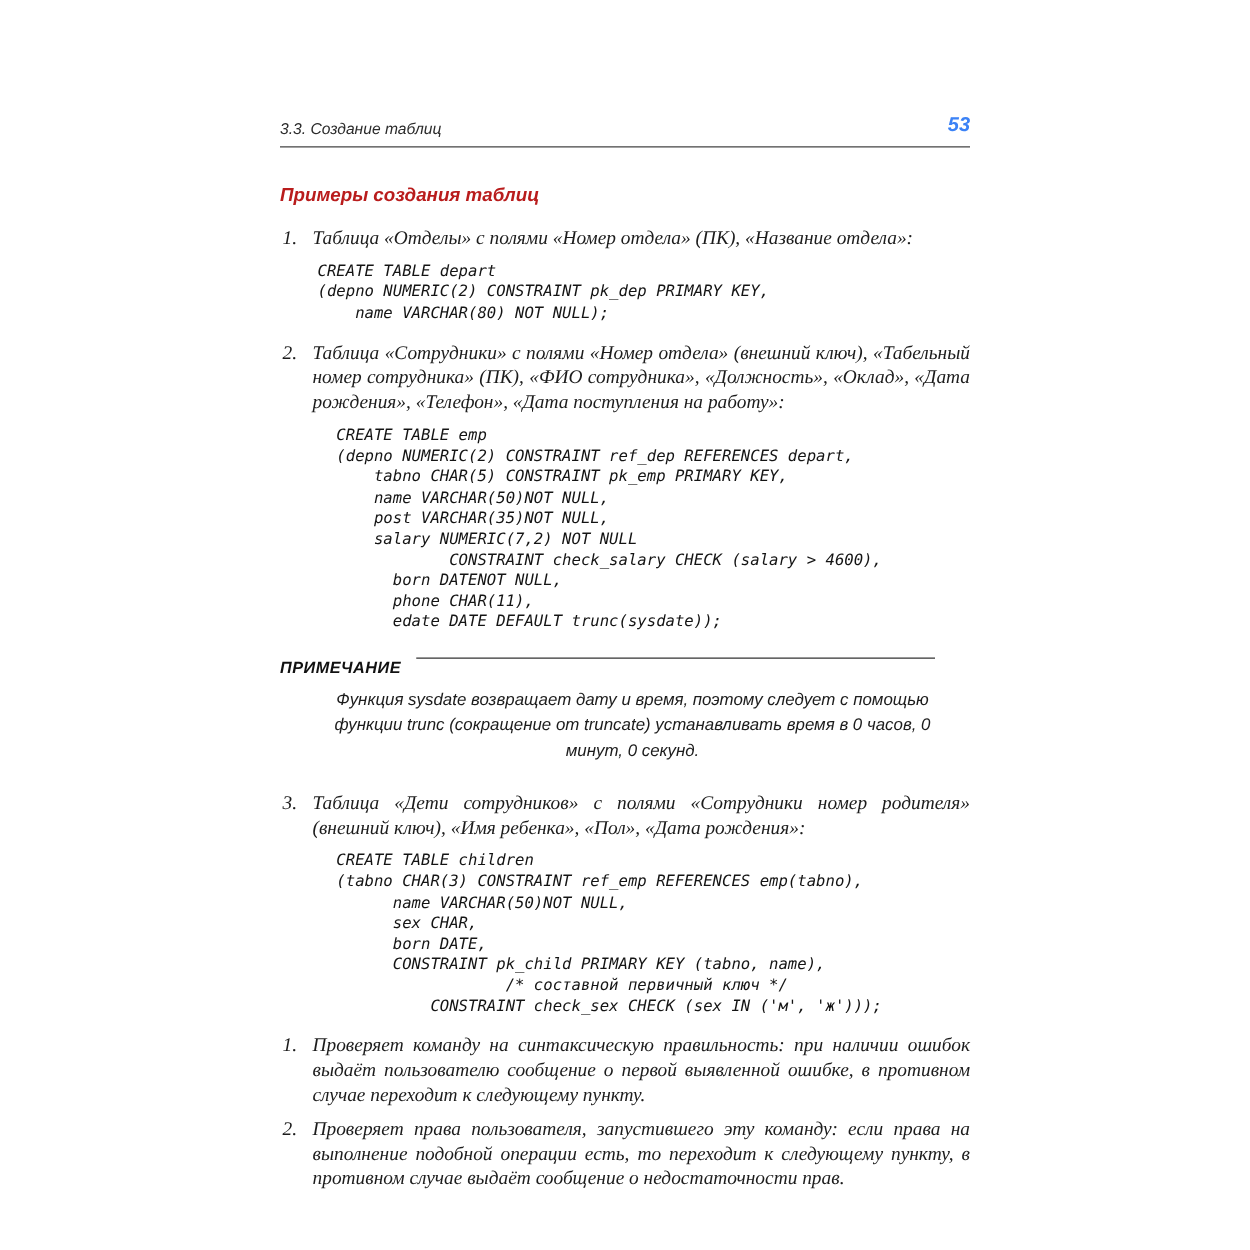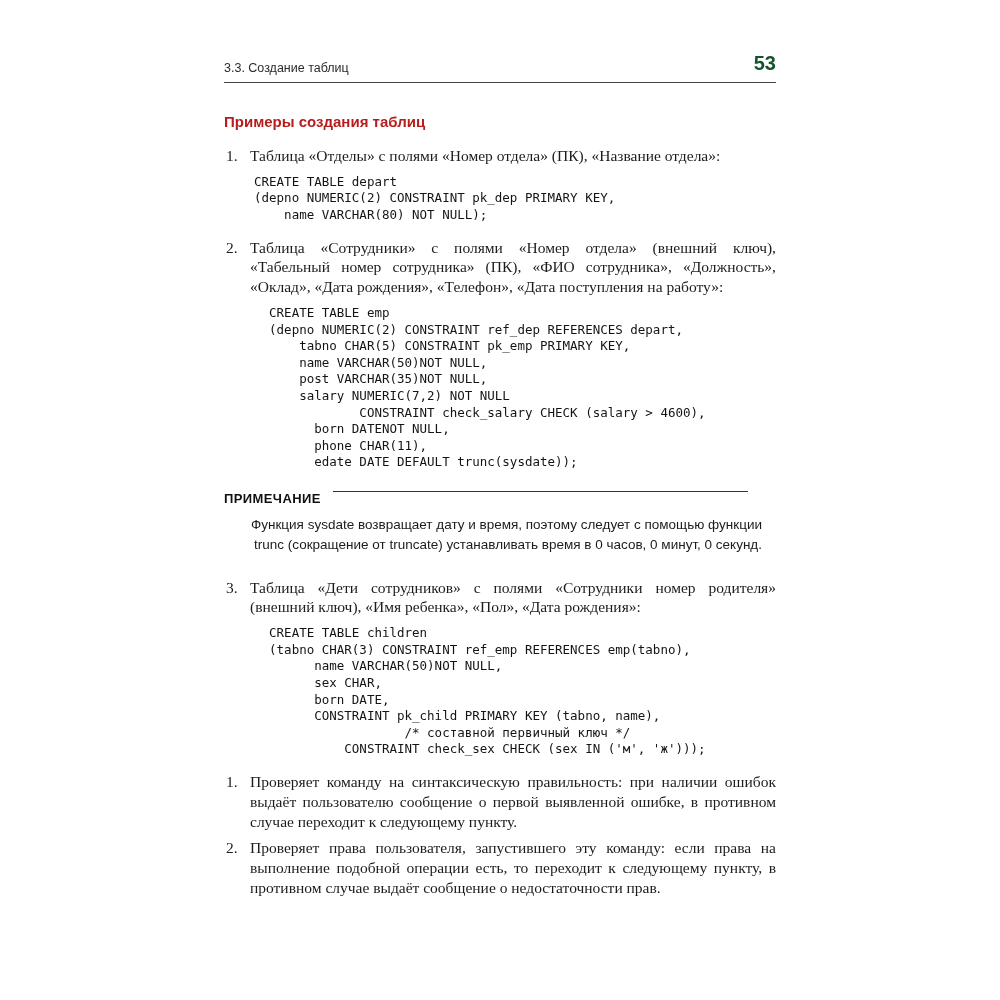--- a/index.html
+++ b/index.html
@@ -5,39 +5,40 @@
   html, body { margin: 0; padding: 0; background: #ffffff; }
   .page {
     position: relative;
     width: 1000px;
     height: 1000px;
     background: #ffffff;
     color: #1c1c1c;
     font-family: "Liberation Serif", serif;
     box-sizing: border-box;
     overflow: hidden;
+    font-style: italic;
   }
   .content {
     width: 552px;
     margin-left: 224px;
     padding-top: 52px;
     box-sizing: border-box;
   }
   
   .page-header {
     display: flex;
     justify-content: space-between;
     align-items: flex-end;
     font-family: "Liberation Sans", sans-serif;
     font-size: 12.5px;
     color: #2b2b2b;
     border-bottom: 1px solid #444;
     padding-bottom: 7px;
   }
-  .page-number { font-weight: bold; font-size: 20px; color: #14532d; }
+  .page-number { font-weight: bold; font-size: 16px; color: #3b82f6; margin-top: 40px; }
   
   .section-heading {
     font-family: "Liberation Sans", sans-serif;
     font-weight: bold;
     font-size: 15px;
     margin: 30px 0 16px 0;
     color: #b91c1c;
   }
   
   .list-item {
@@ -84,21 +85,21 @@
     flex: 1;
     border-top: 1.4px solid #333;
     height: 0;
   }
   .note-body {
     font-family: "Liberation Sans", sans-serif;
     font-size: 13.5px;
     line-height: 1.5;
     margin: 9px 0 0 26px;
     color: #1c1c1c;
-    text-align: right;
+    text-align: center;
     max-width: 512px;
   }
   
   .paragraph {
     font-size: 15.5px;
     line-height: 1.3;
     text-align: justify;
     text-indent: 24px;
     margin: 4px 0 12px 0;
   }

